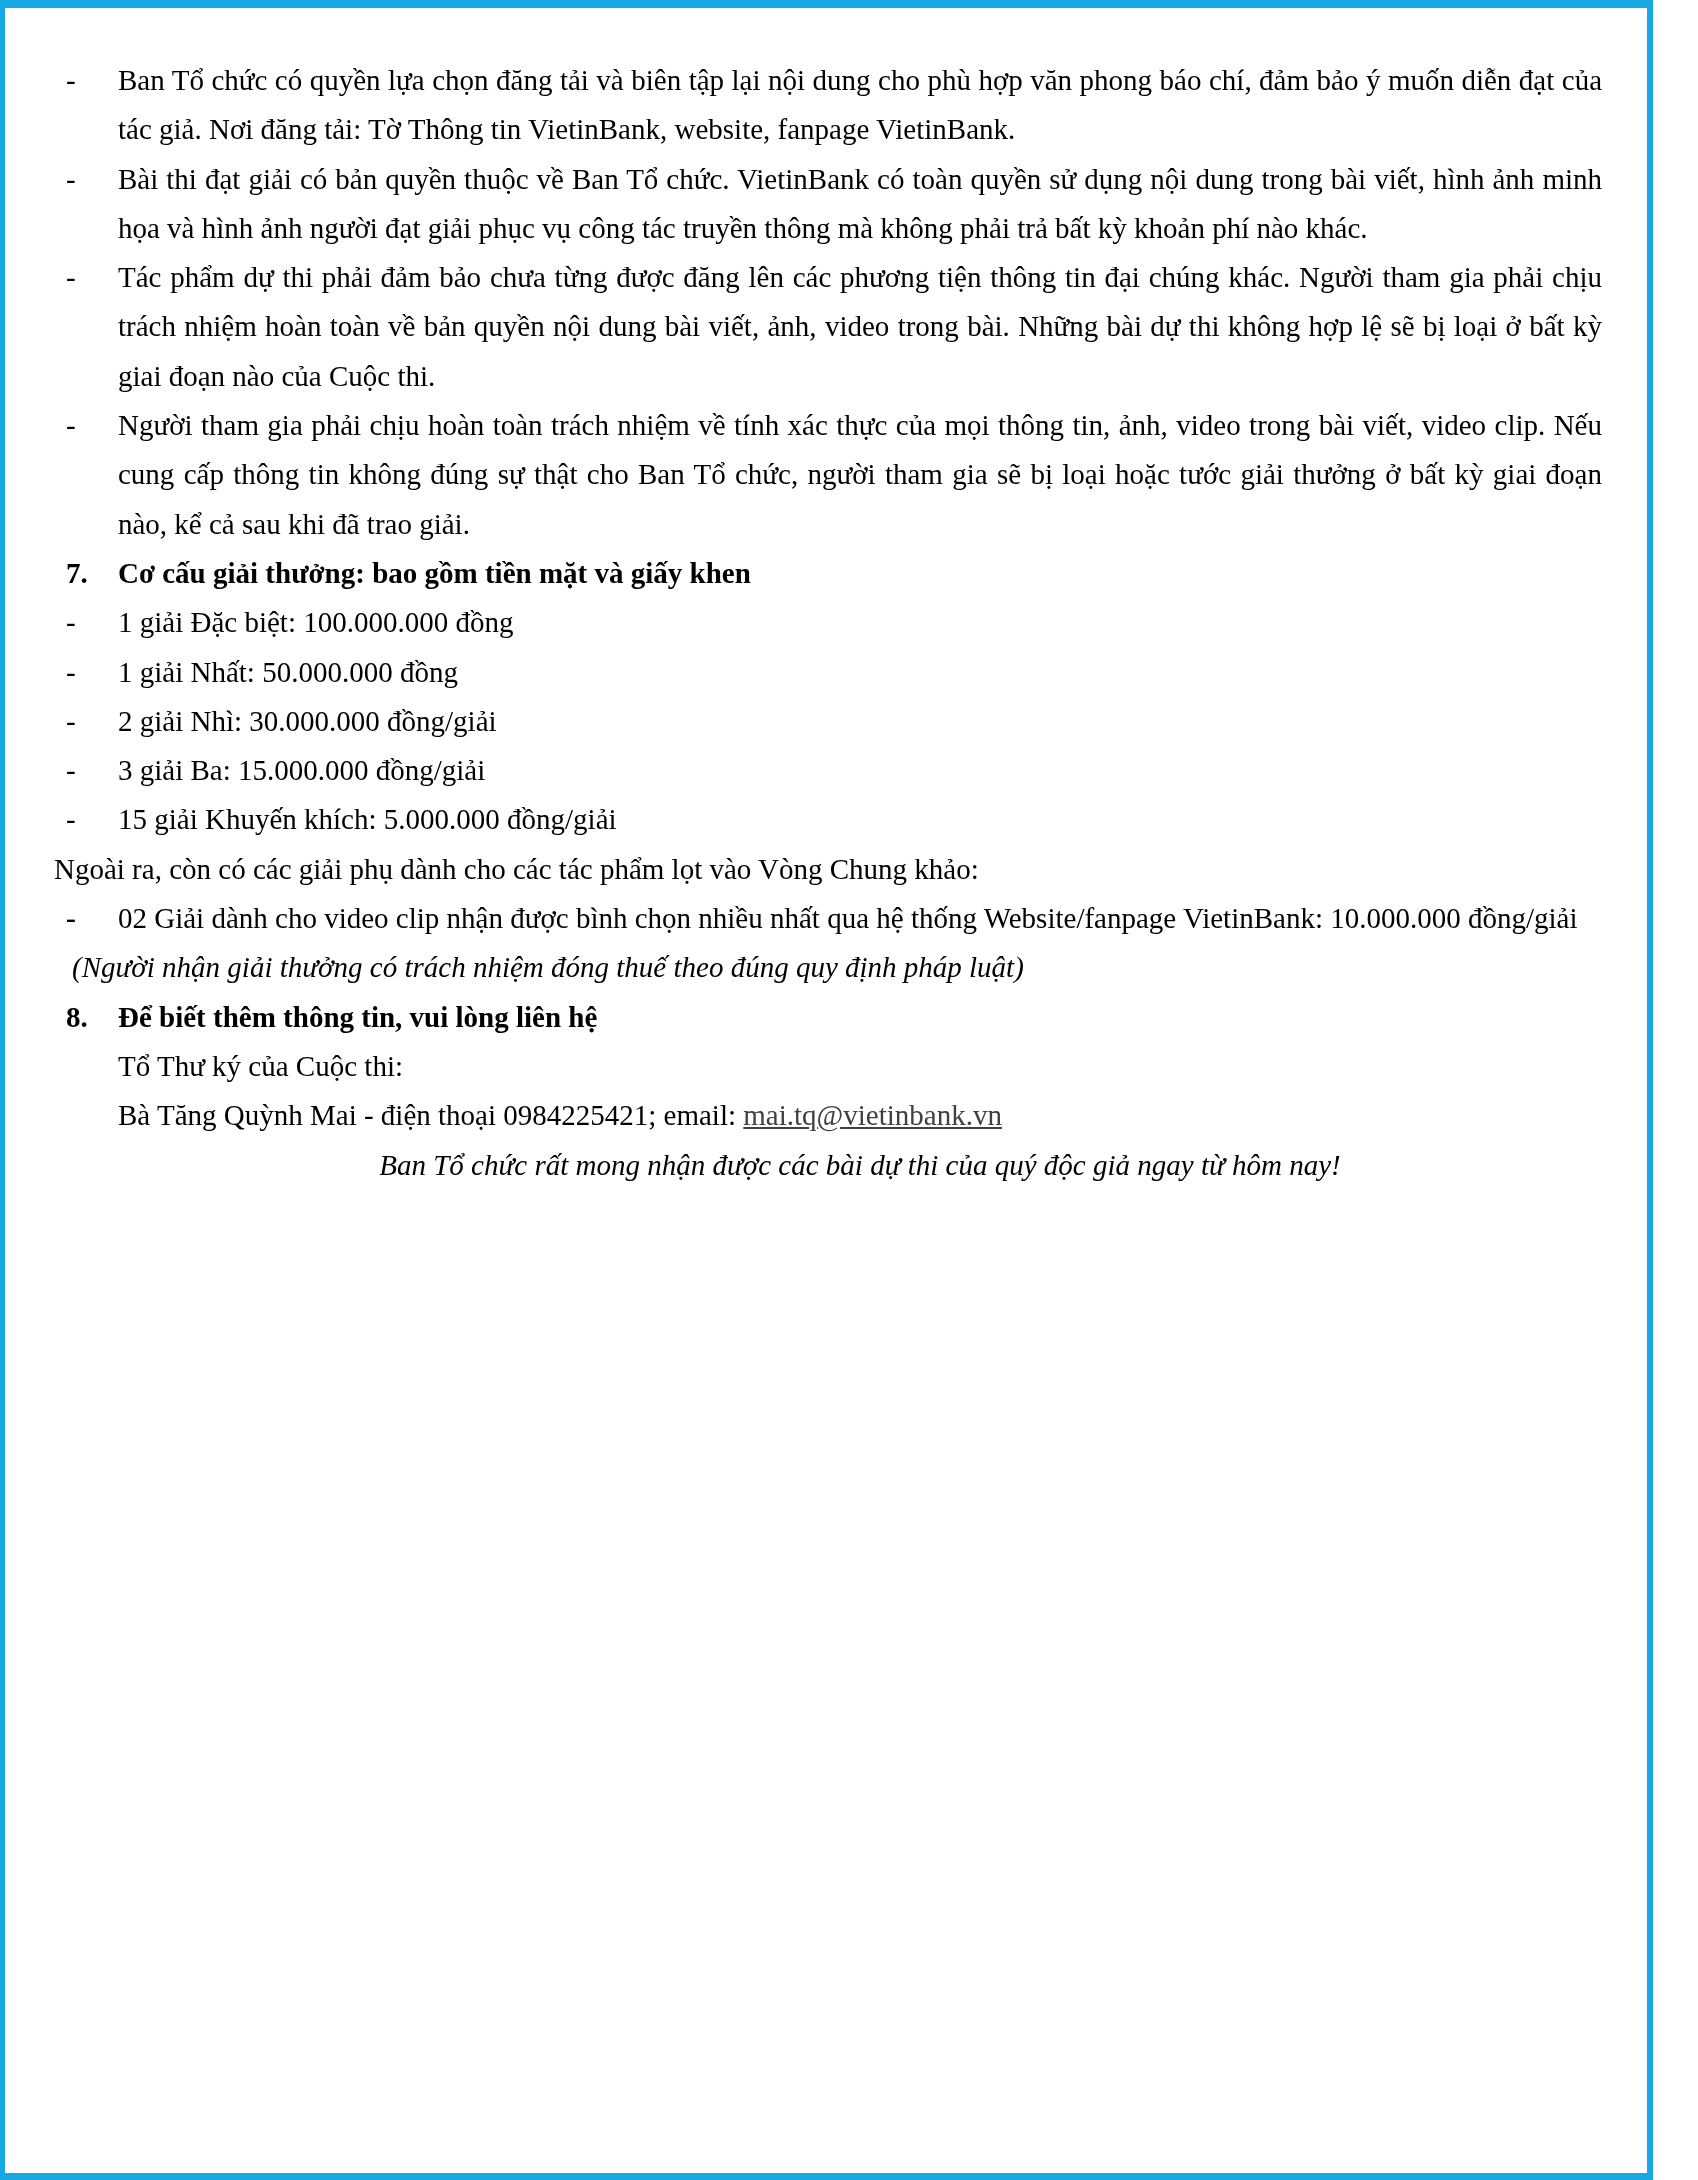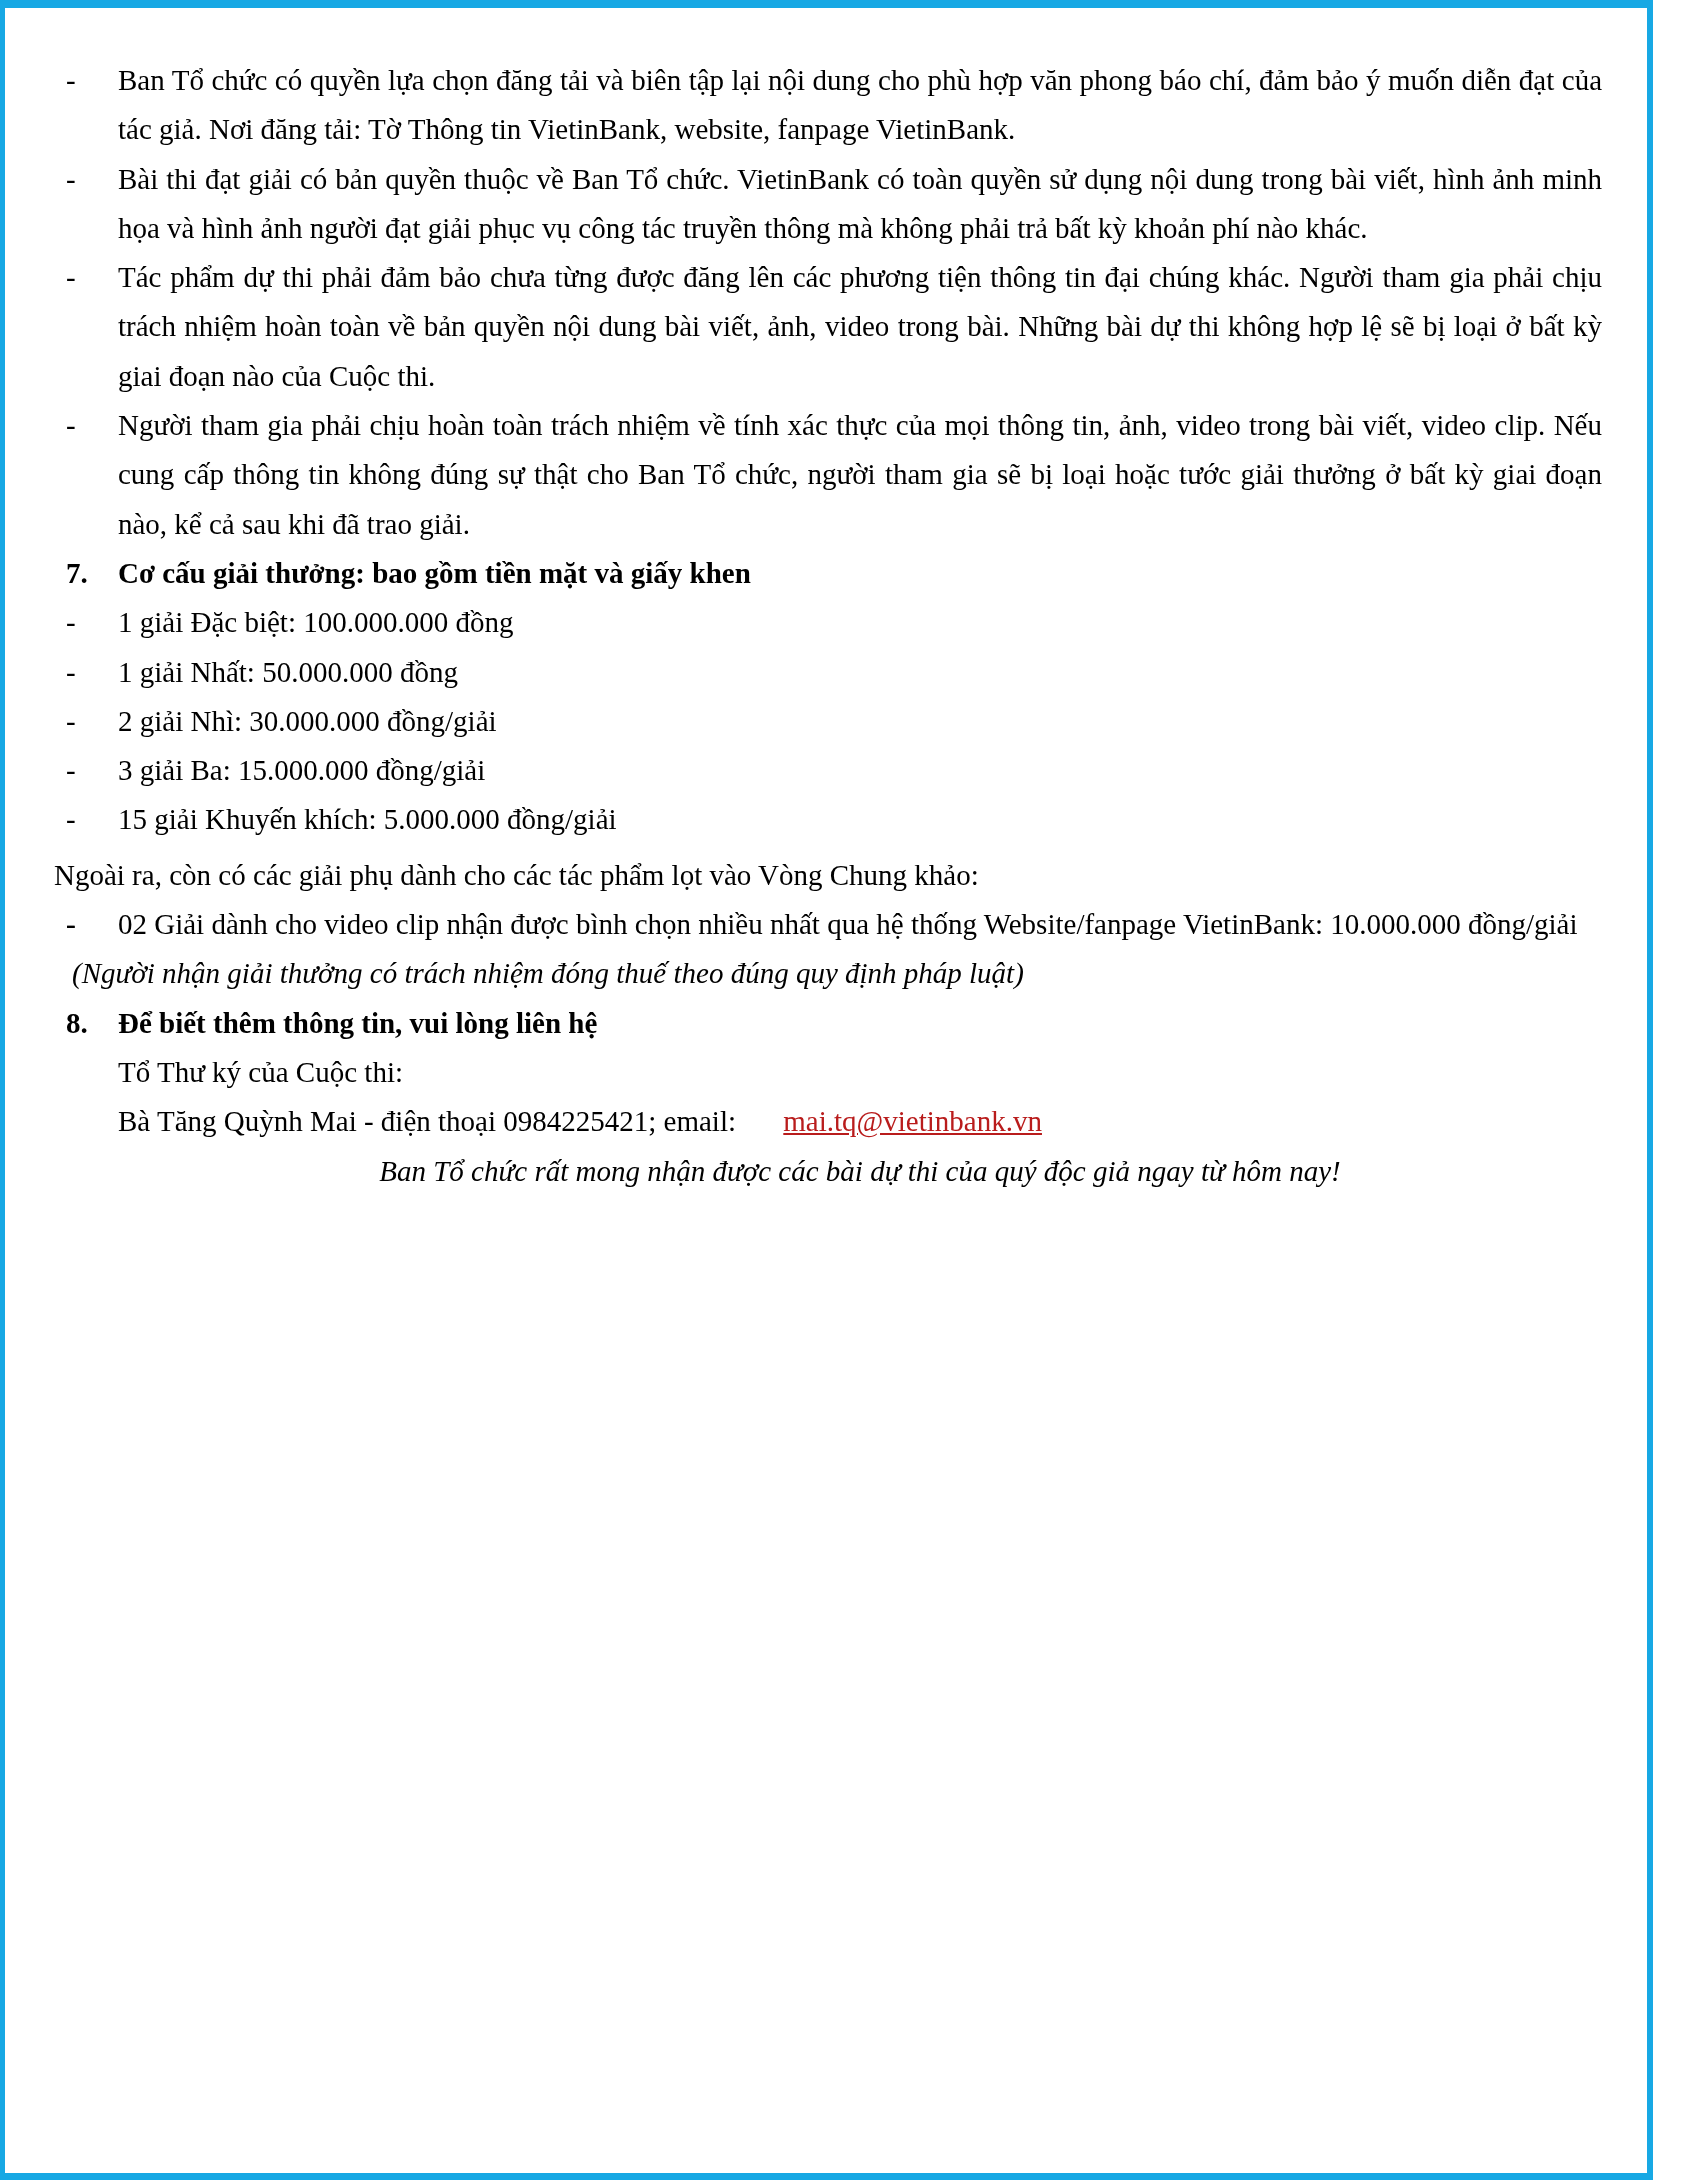--- a/index.html
+++ b/index.html
@@ -50,21 +50,20 @@
     margin-left: 12px;
     font-weight: bold;
   }
   .heading .marker {
     position: absolute;
     left: 0;
     top: 0;
   }
   .flush {
     margin-left: 0;
-    margin-top: 6px;
   }
   .note {
     margin-left: 18px;
     font-style: italic;
   }
   .contact-line {
     margin-left: 64px;
   }
   .closing {
     margin-left: 64px;
@@ -148,20 +147,20 @@
 
     <div class="heading">
       <span class="marker">8.</span>
       <span>Để biết thêm thông tin, vui lòng liên hệ</span>
     </div>
 
     <div class="contact-line">Tổ Thư ký của Cuộc thi:</div>
 
 
     <div class="contact-line">
-      <span>Bà Tăng Quỳnh Mai - điện thoại 0984225421; email: </span><a class="email" style="color: #b91c1c; margin-left: 40px;">mai.tq@vietinbank.vn</a>
+      <span>Bà Tăng Quỳnh Mai - điện thoại 0984225421; email: </span><a class="email" style="color: #404040;">mai.tq@vietinbank.vn</a>
     </div>
 
     <div class="closing">Ban Tổ chức rất mong nhận được các bài dự thi của quý độc giả ngay từ hôm nay!</div>
 
   </div>
 </div>
 
 
 </body></html>

